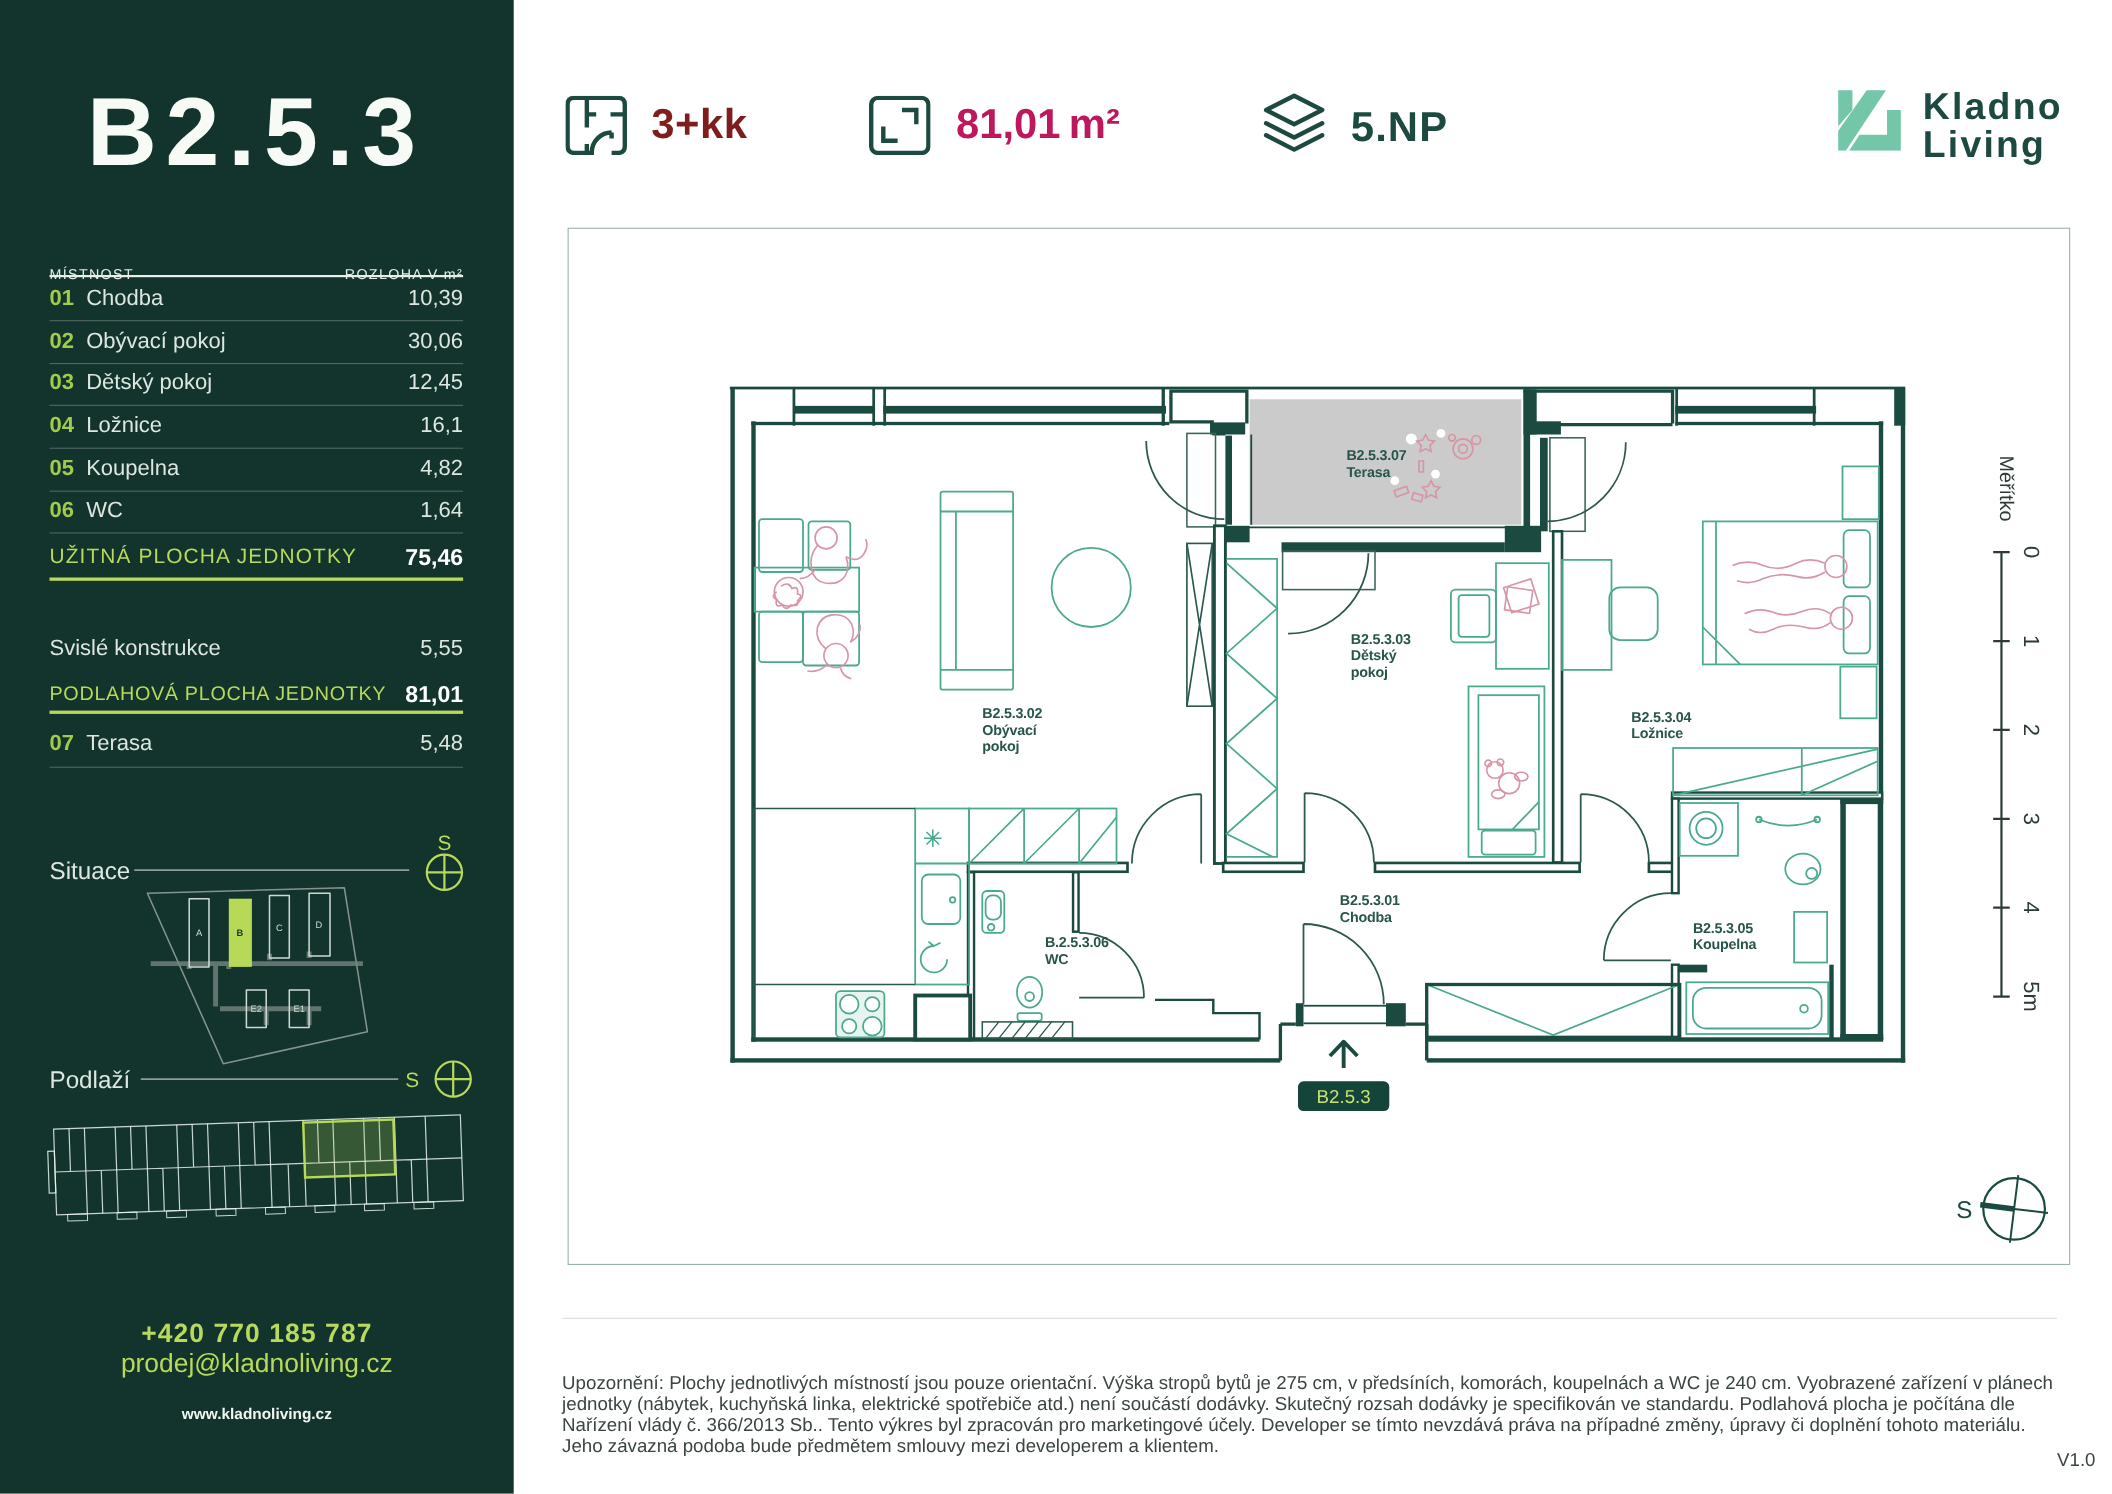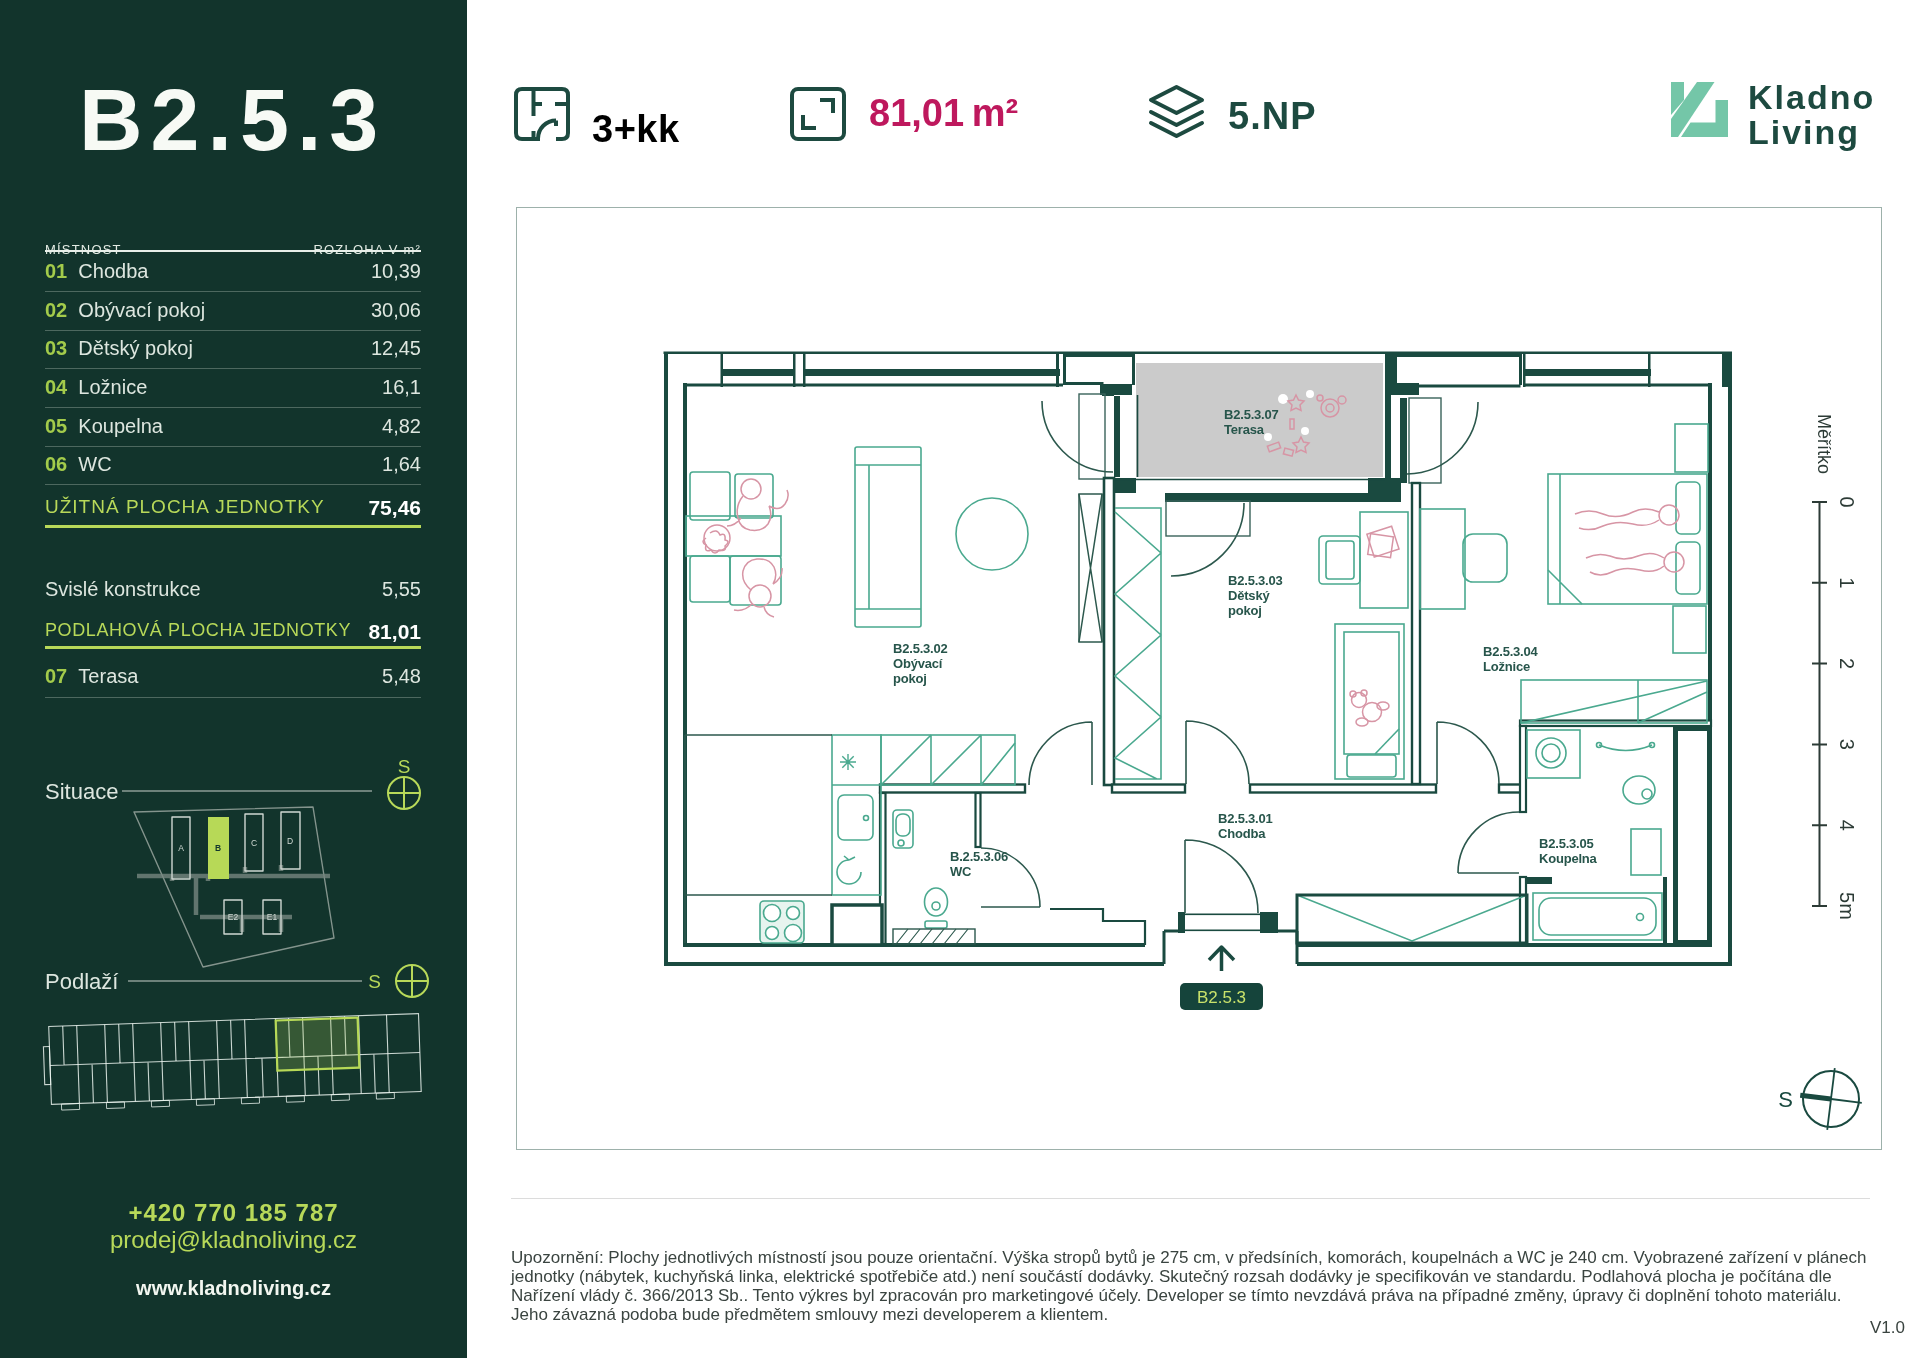--- a/index.html
+++ b/index.html
@@ -97,27 +97,27 @@
       <path d="M50 1059 H420 M64 1020 V1059 M92 1059 V1098 M120 1020 V1059 M148 1059 V1098 M176 1020 V1059 M204 1059 V1098 M232 1020 V1059 M262 1059 V1098 M290 1020 V1059 M318 1059 V1098 M346 1020 V1059 M374 1059 V1098"></path>
       <path d="M60 1098 h18 v6 h-18 z M105 1098 h18 v6 h-18 z M150 1098 h18 v6 h-18 z M195 1098 h18 v6 h-18 z M240 1098 h18 v6 h-18 z M285 1098 h18 v6 h-18 z M330 1098 h18 v6 h-18 z M375 1098 h18 v6 h-18 z" stroke-width="0.9"></path>
       <rect x="44" y="1040" width="6" height="38"></rect>
     </g>
     <rect x="277" y="1022" width="82" height="50" fill="rgba(183,217,87,0.22)" stroke="#b7d957" stroke-width="2.2"></rect>
   </g>
 </svg>
 
 <div id="contact" class="abs" style="top:1199px;font-size:24px;font-weight:bold;letter-spacing:1px;">+420 770 185 787</div>
 <div id="contact2" class="abs" style="top:1226px;font-size:24px;width:467px;text-align:center;color:#b8d959;">prodej@kladnoliving.cz</div>
-<div id="contact3" class="abs" style="top:1277px;font-size:20px;font-weight:bold;width:467px;text-align:center;color:#f2f6f0;">www.kladnoliving.cz</div>
+<div id="contact3" class="abs" style="top:1277px;font-size:14px;font-weight:bold;width:467px;text-align:center;color:#f2f6f0;">www.kladnoliving.cz</div>
 
 <svg class="abs" style="left:514px;top:87px;" width="56" height="54" viewBox="0 0 56 54">
   <path d="M26 52 H8 Q2 52 2 46 V8 Q2 2 8 2 H48 Q54 2 54 8 V46 Q54 52 48 52 H42" fill="none" stroke="#1d4a40" stroke-width="4"></path>
   <path d="M19.5 2 V29 M19.5 17 H28 M41 17 H54 M19.5 44 V52 M24 51.5 A18 18 0 0 1 42 33.5 M42 33.5 V39" fill="none" stroke="#1d4a40" stroke-width="4"></path>
 </svg>
-<div class="abs" style="left:592px;top:92px;font-size:38px;font-weight:bold;color:#000000;letter-spacing:0.5px;margin-top:16px;">3+kk</div>
+<div class="abs" style="left:592px;top:92px;font-size:38px;font-weight:bold;color:#7f1d1d;letter-spacing:0.5px;">3+kk</div>
 <svg class="abs" style="left:790px;top:87px;" width="56" height="54" viewBox="0 0 56 54">
   <rect x="2" y="2" width="52" height="50" rx="6" fill="none" stroke="#1d4a40" stroke-width="4"></rect>
   <path d="M30 13 H43 V26 M26 41 H13 V28" fill="none" stroke="#1d4a40" stroke-width="4"></path>
 </svg>
 <div class="abs" style="left:869px;top:92px;font-size:38px;font-weight:bold;color:#be185d;letter-spacing:0px;text-align:center;">81,01 m²</div>
 <svg class="abs" style="left:1147px;top:83px;" width="59" height="58" viewBox="0 0 59 58">
   <g fill="none" stroke="#1d4a40" stroke-width="4" stroke-linejoin="round" stroke-linecap="round">
     <path d="M29.5 4 L55 17 29.5 30 4 17 Z"></path>
     <path d="M4 29 L29.5 42 55 29"></path>
     <path d="M4 40 L29.5 53 55 40"></path>

